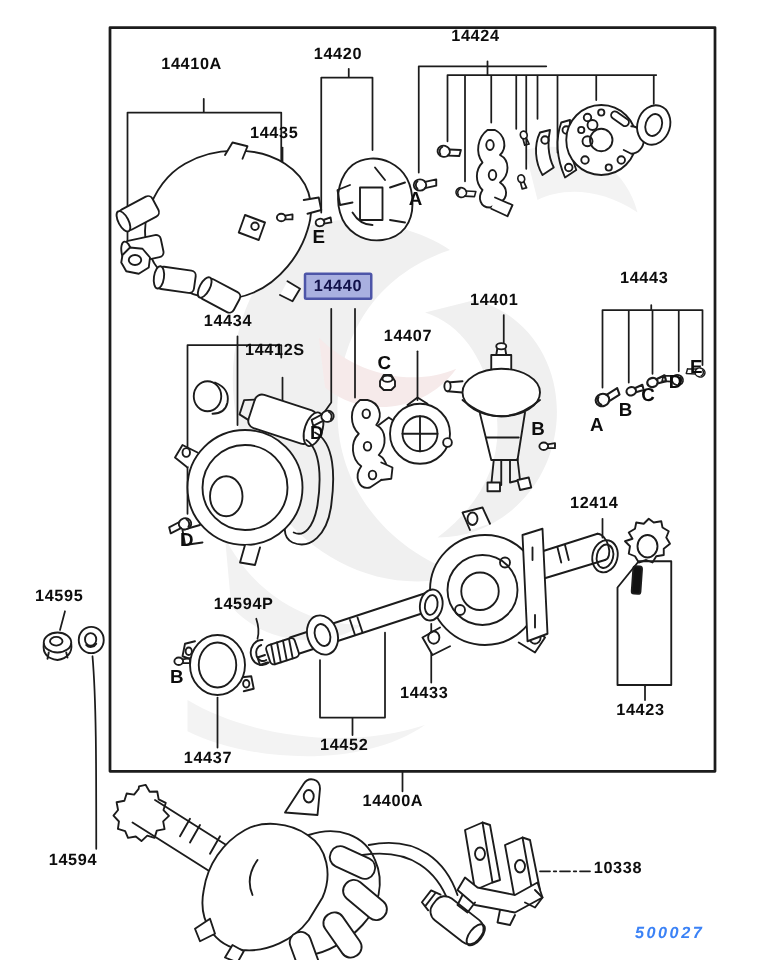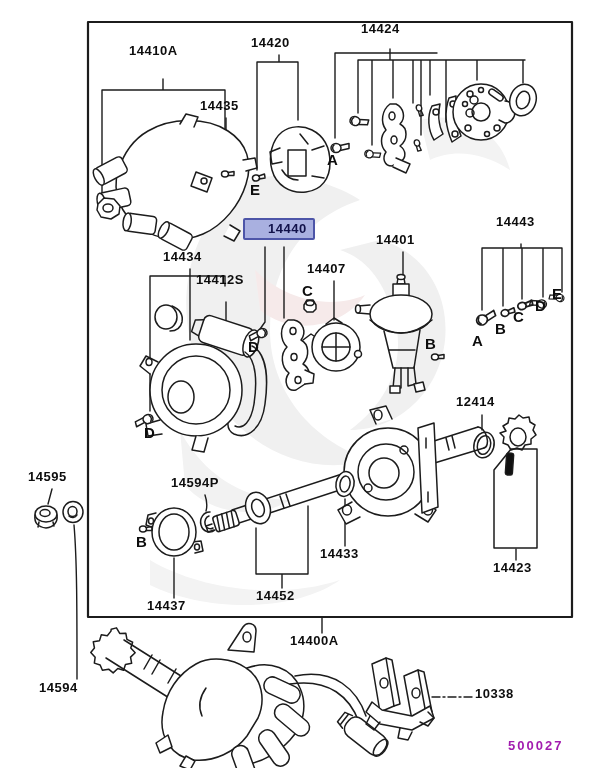--- a/index.html
+++ b/index.html
@@ -2,23 +2,23 @@
 <html><head>
 <meta charset="utf-8">
 <style>
   html,body{margin:0;padding:0;background:#fff;}
   .canvas{position:relative;width:609px;height:768px;background:#ffffff;overflow:hidden;
           font-family:"Liberation Sans",sans-serif;}
   svg.diagram{position:absolute;left:0;top:0;}
   .plabel{position:absolute;font-size:13px;font-weight:700;letter-spacing:.5px;
           color:#0d0d0d;white-space:nowrap;line-height:1;}
   .plabel.highlight{background:#a9b0e0;border:2px solid #4d55a8;color:#12124a;
-          padding:2px 6px 3px 23px;border-radius:2px;}
+          padding:2px 6px 3px 6px;border-radius:2px;}
   .letter{position:absolute;font-size:15px;font-weight:700;color:#0d0d0d;line-height:1;}
-  .sheet-code{position:absolute;font-size:13px;font-weight:700;letter-spacing:2px;color:#a21caf;}
+  .sheet-code{position:absolute;font-size:13px;font-weight:700;letter-spacing:2px;color:#3b82f6;font-style:italic;}
 </style>
 </head>
 <body>
 
 <div class="canvas">
 
 <svg class="diagram" width="609" height="768" viewBox="0 0 609 768" stroke="#1c1c1c" stroke-width="1.5" fill="none" stroke-linecap="round" stroke-linejoin="round">
 
   <g stroke="none">
     <path d="M250,180 C190,220 170,300 200,370 C230,440 300,480 370,460 C310,440 270,390 270,330 C270,270 300,220 360,200 C330,180 280,170 250,180 Z" fill="#f0f0f0"></path>

